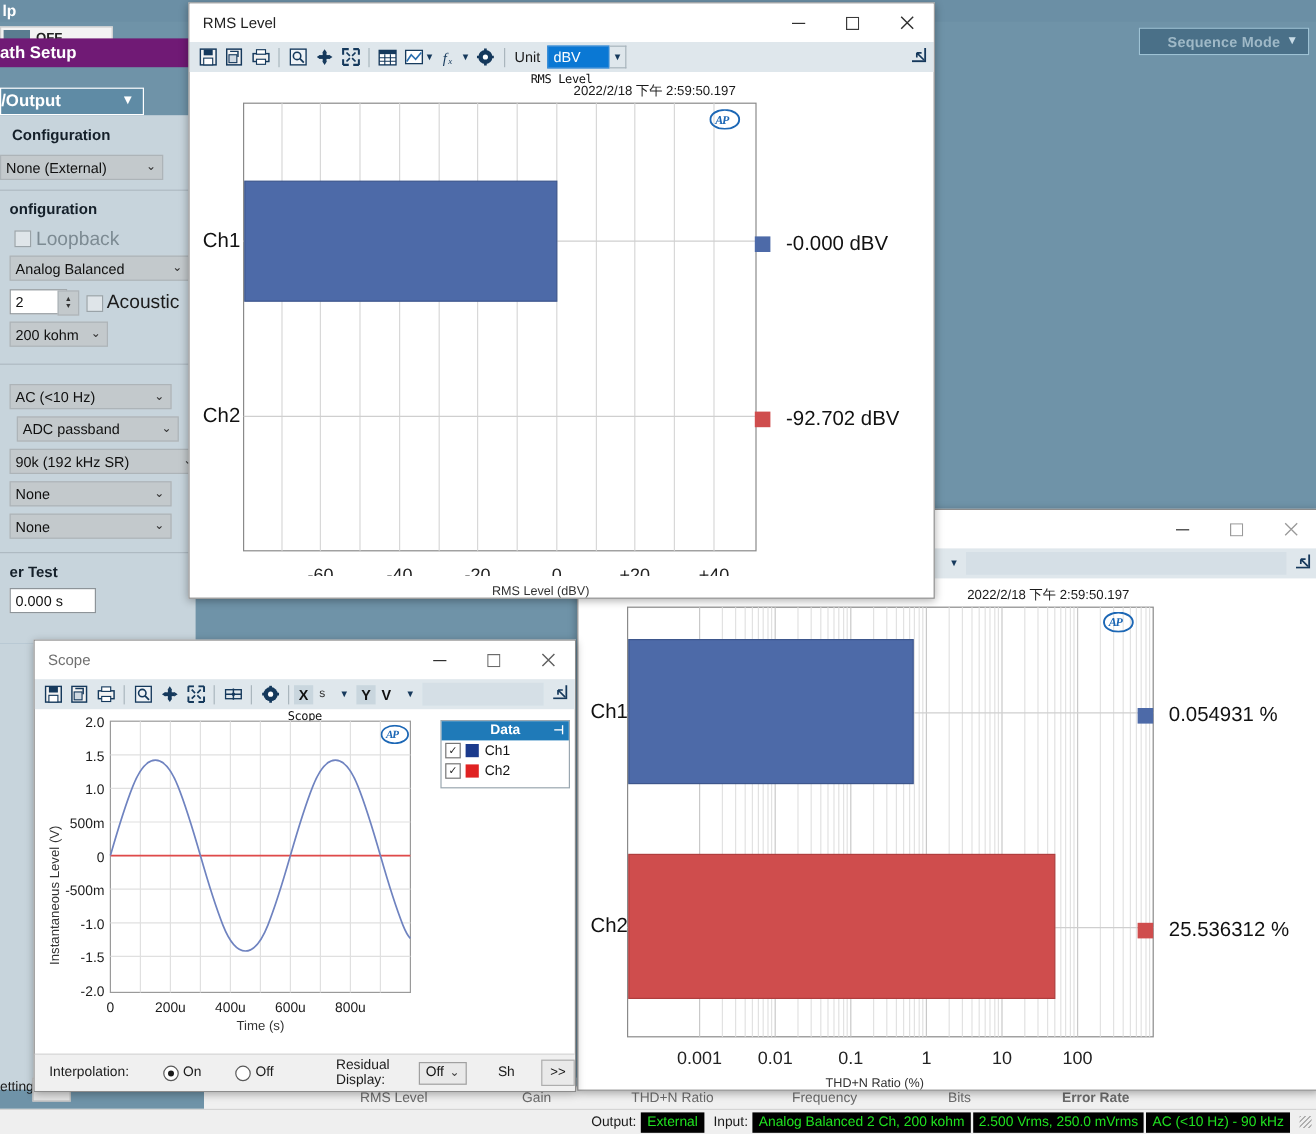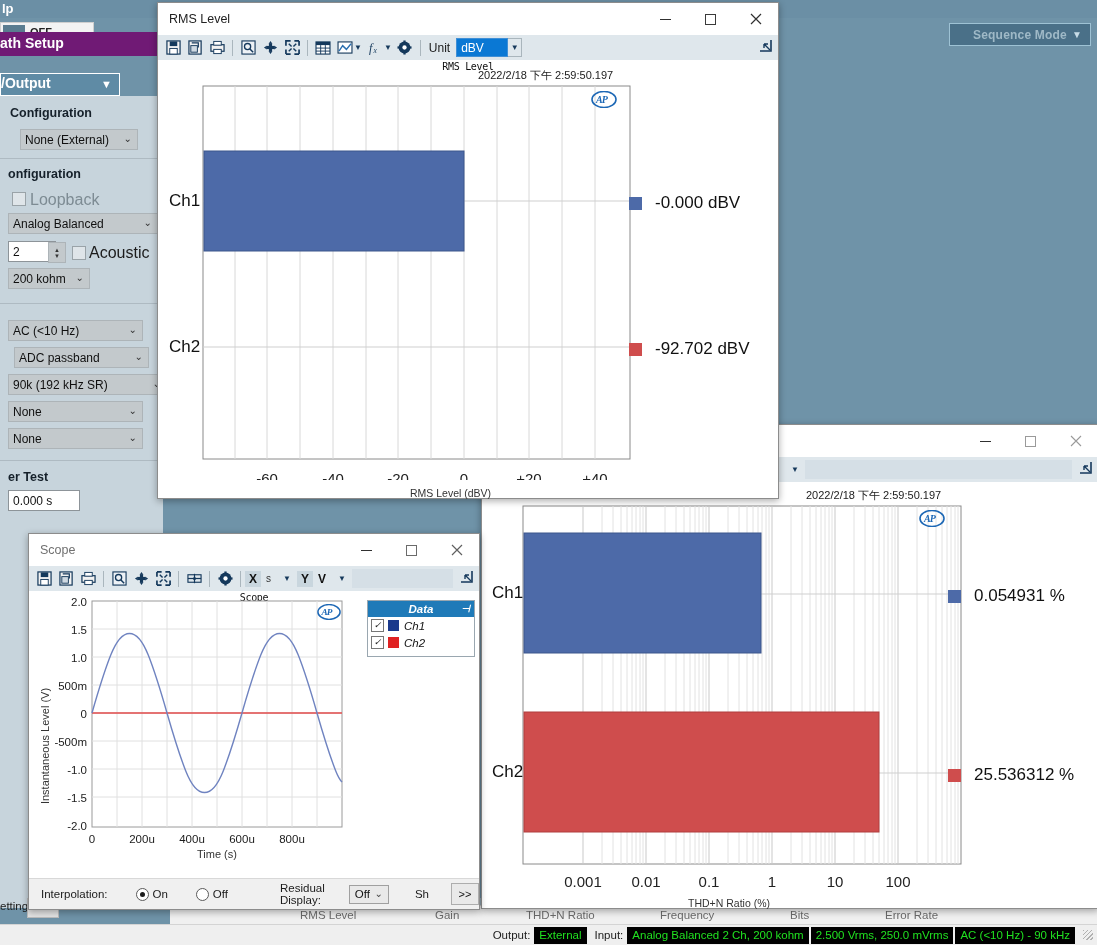--- a/index.html
+++ b/index.html
@@ -76,21 +76,21 @@
   .axis-lbl{font-size:10.5px;color:#333;}
   .tick{font-size:15px;fill:#222;font-family:"Liberation Sans",sans-serif;}
   .ap-logo{font-style:italic;font-weight:bold;color:#1c67b5;font-size:13px;letter-spacing:-1px;}
 
   
   .readout{position:absolute;display:flex;align-items:center;}
   .readout .sw{width:13px;height:13px;margin-right:13px;}
   .readout .v{font-size:17px;color:#111;white-space:nowrap;}
 
   .chlabel{position:absolute;font-size:17px;color:#111;}
-  .data-box{position:absolute;border:1px solid #9aa7b0;background:#fff;font-style:italic;}
+  .data-box{position:absolute;border:1px solid #9aa7b0;background:#fff;}
   .data-hdr{height:16px;background:#1f7ab8;color:#fff;font-size:11.5px;font-weight:bold;
      display:flex;align-items:center;justify-content:center;position:relative;}
   .data-hdr .pin{position:absolute;right:4px;top:2px;color:#fff;font-size:10px;}
   .data-row{height:17px;display:flex;align-items:center;padding-left:3px;font-size:11.5px;color:#111;}
   .data-row .cb{width:11px;height:11px;border:1px solid #767676;background:#fff;margin-right:4px;
      display:flex;align-items:center;justify-content:center;font-size:9px;color:#222;line-height:9px;}
   .data-row .sw{width:11px;height:11px;margin-right:5px;}
   .scope-foot{position:absolute;left:0;bottom:0;width:100%;height:30px;background:#f0f0f0;border-top:1px solid #d8d8d8;
      display:flex;align-items:center;font-size:11.5px;color:#1b1b1b;gap:16px;}
   .radio{width:11px;height:11px;border-radius:50%;border:1px solid #5a5a5a;background:#fff;display:inline-flex;
@@ -123,21 +123,21 @@
     <span>ath Setup</span>
   </div>
 
   <div class="bg-iodd">
     <span class="t">/Output</span>
     <span class="caret">▼</span>
   </div>
 
   <div class="bg-panel">
     <div class="sect-h" style="left:10px;top:10px;">Configuration</div>
-    <div class="fld" style="left:20px;top:33px;width:118px;">
+    <div class="fld" style="left:0;top:33px;width:136px;">
       <span>None (External)</span>
       <span class="chev">⌄</span>
     </div>
     <div class="divline" style="top:62px;width:163px;"></div>
 
     <div class="sect-h" style="left:8px;top:71px;">onfiguration</div>
     <div class="cbx" style="left:12px;top:96px;"></div>
     <div class="cbtxt" style="left:30px;top:95px;">Loopback</div>
     <div class="fld" style="left:8px;top:117px;width:150px;">
       <span>Analog Balanced</span>
@@ -187,21 +187,21 @@
   </div>
   <div class="bg-panel2"></div>
 
   <div class="bg-strip"></div>
   <div class="bg-tab-row">
     <div class="tl" style="left:130px;">RMS Level</div>
     <div class="tl" style="left:265px;">Gain</div>
     <div class="tl" style="left:356px;">THD+N Ratio</div>
     <div class="tl" style="left:490px;">Frequency</div>
     <div class="tl" style="left:620px;">Bits</div>
-    <div class="tl" style="left:715px;">Error Rate</div>
+    <div class="tl" style="left:715px;font-weight:bold;">Error Rate</div>
   </div>
   <div class="bg-settings">ettings</div>
   <div class="bg-settings-btn"></div>
 </div>
 
 <div class="statusbar">
   <span class="lab">Output:</span>
   <span class="val">External</span>
   <span class="lab">Input:</span>
   <span class="val">Analog Balanced 2 Ch, 200 kohm</span>

